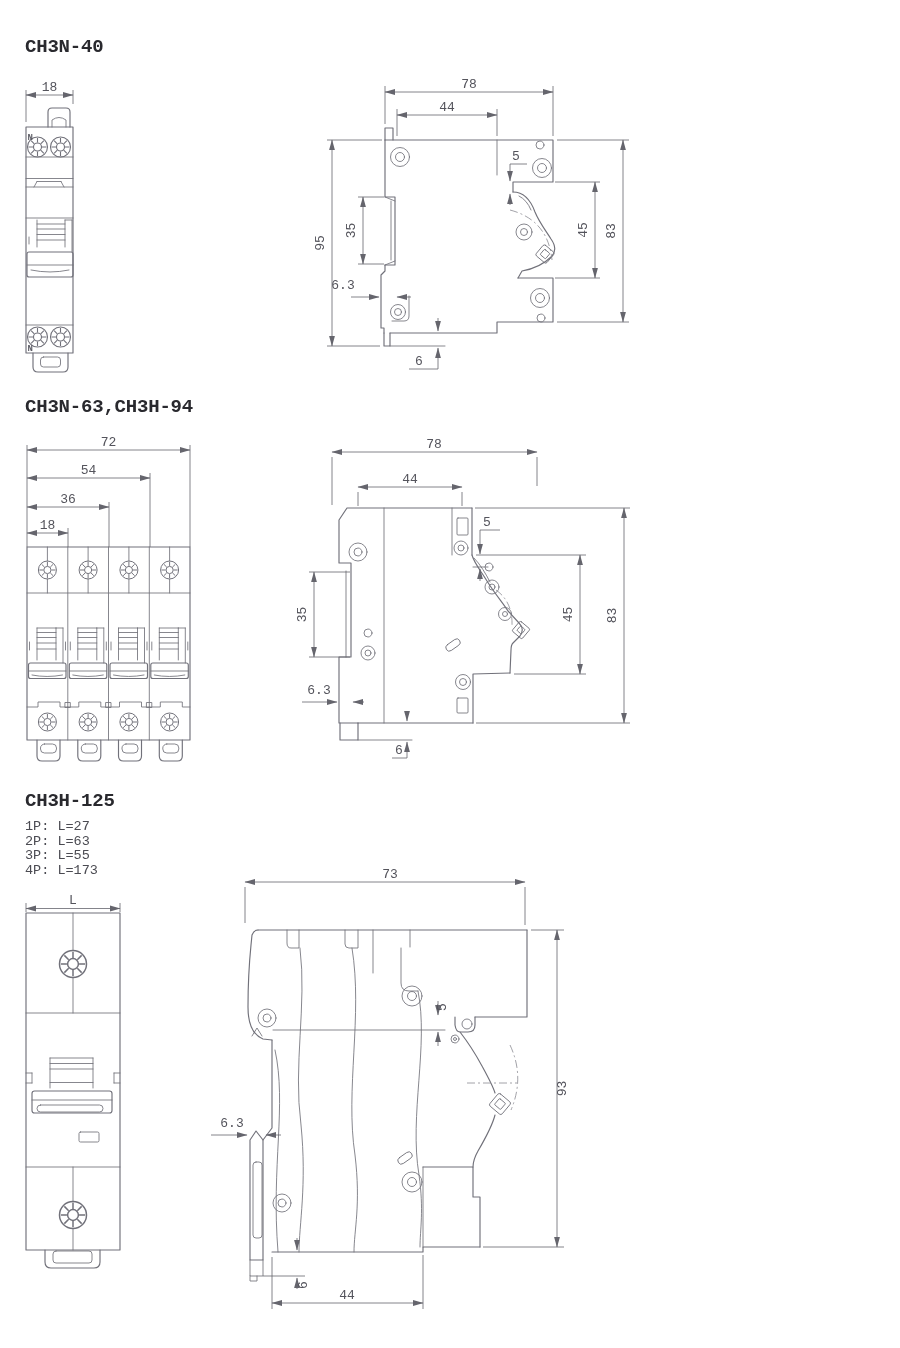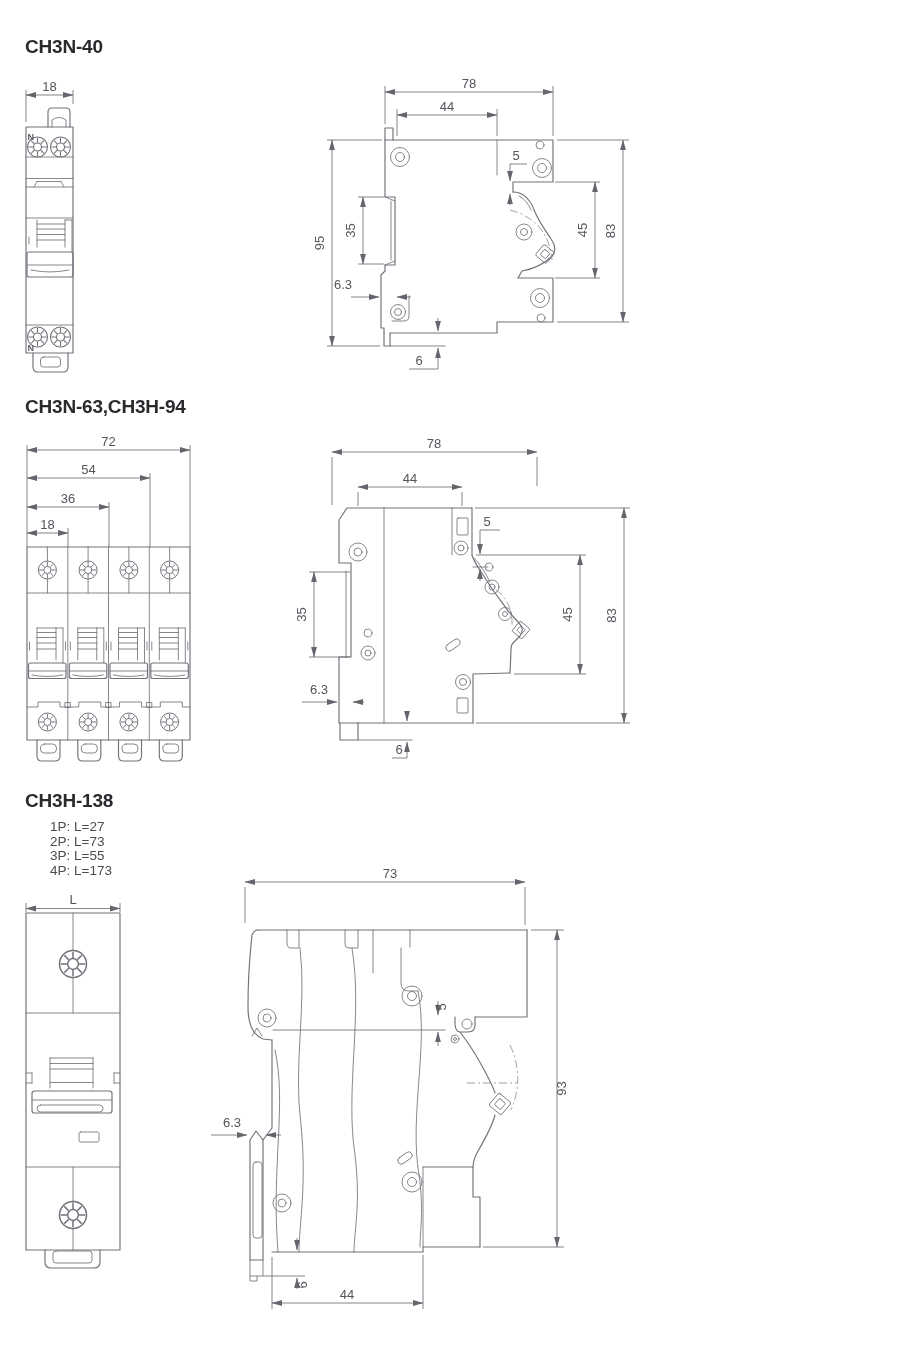--- a/index.html
+++ b/index.html
@@ -1,19 +1,19 @@
 <!DOCTYPE html>
 <html><head>
 <meta charset="utf-8">
 <style>
   html,body{margin:0;padding:0;background:#fff;}
   .canvas{position:relative;width:900px;height:1348px;background:#ffffff;
-          font-family:Liberation Sans, sans-serif;overflow:hidden;}
+          font-family:Liberation Mono, monospace;overflow:hidden;}
   .title{position:absolute;font-weight:bold;font-size:19px;color:#29292e;letter-spacing:-0.2px;}
-  .notes{position:absolute;font-size:13.5px;line-height:14.6px;color:#4b4b52;margin-left:25px;}
+  .notes{position:absolute;font-size:13.5px;line-height:14.6px;color:#4b4b52;}
   svg{position:absolute;overflow:visible;}
   .ln{stroke:#71717a;fill:none;stroke-width:1.15;stroke-linejoin:round;stroke-linecap:round;}
   .ln2{stroke:#71717a;fill:none;stroke-width:0.85;stroke-linejoin:round;stroke-linecap:round;}
   .dsh{stroke:#8a8a92;fill:none;stroke-width:0.8;stroke-dasharray:8 3 2 3;}
   .dim{stroke:#65656d;fill:none;stroke-width:0.8;}
   .dimtxt{font-size:13px;fill:#54545c;}
   .ntxt{font-size:9px;fill:#5d5d66;font-weight:bold;}
 </style>
 </head>
 <body>
@@ -263,24 +263,24 @@
       <path class="dim" d="M64,272 H53" marker-end="url(#ah)"></path>
       <text class="dimtxt" x="19" y="264" text-anchor="middle">6.3</text>
 
       <path class="dim" d="M107,281 V291" marker-end="url(#ah)"></path>
       <path class="dim" d="M107,322 V312" marker-end="url(#ah)"></path>
       <path class="dim" d="M107,322 V328 H92"></path>
       <text class="dimtxt" x="99" y="324" text-anchor="middle">6</text>
     </g>
   </svg>
 
-  <div class="title" style="left:25px;top:790px;">CH3H-138</div>
+  <div class="title" style="left:25px;top:790px;">CH3H-125</div>
   <div class="notes" style="left:25px;top:820px;">
     <div>1P: L=27</div>
-    <div>2P: L=73</div>
+    <div>2P: L=63</div>
     <div>3P: L=55</div>
     <div>4P: L=173</div>
   </div>
 
   <svg style="left:10px;top:890px;" width="120" height="390" viewBox="0 0 120 390">
     <g>
       <path class="dim" d="M16,13 V22 M110,13 V22"></path>
       <path class="dim" d="M16,18.5 H110" marker-start="url(#ah)" marker-end="url(#ah)"></path>
       <text class="dimtxt" x="63" y="14" text-anchor="middle">L</text>
     </g>

